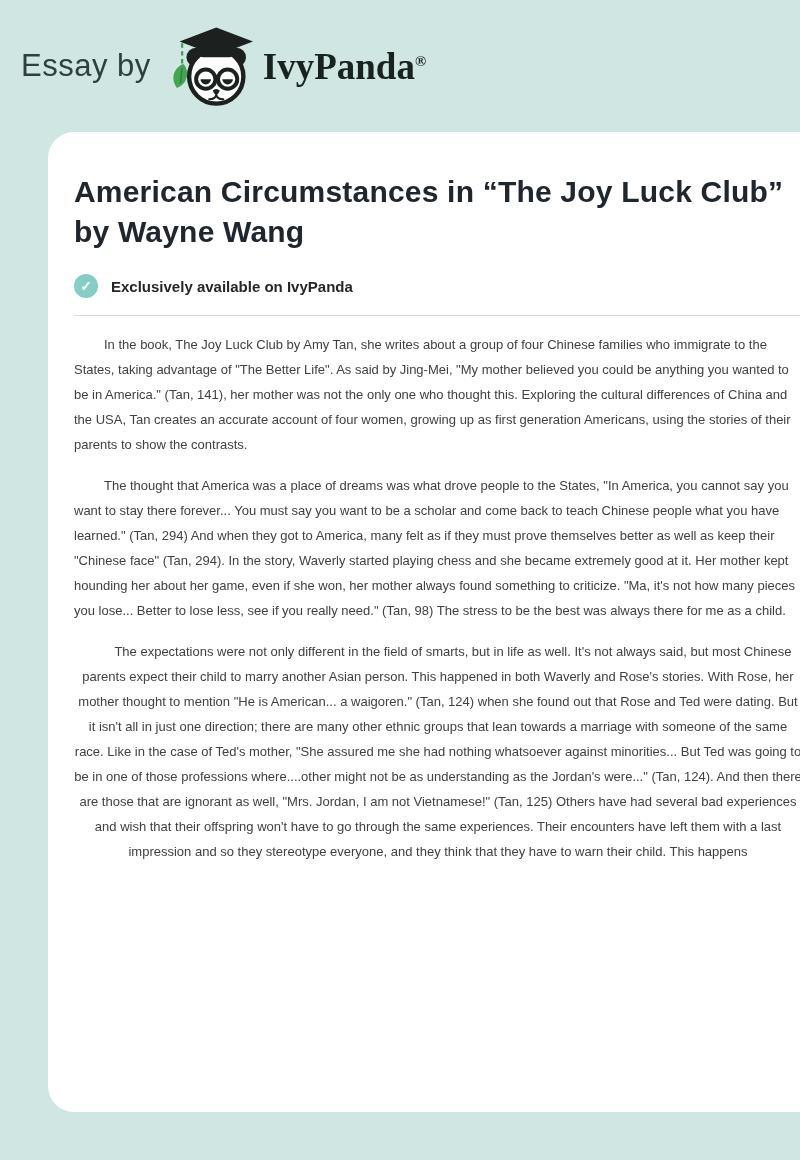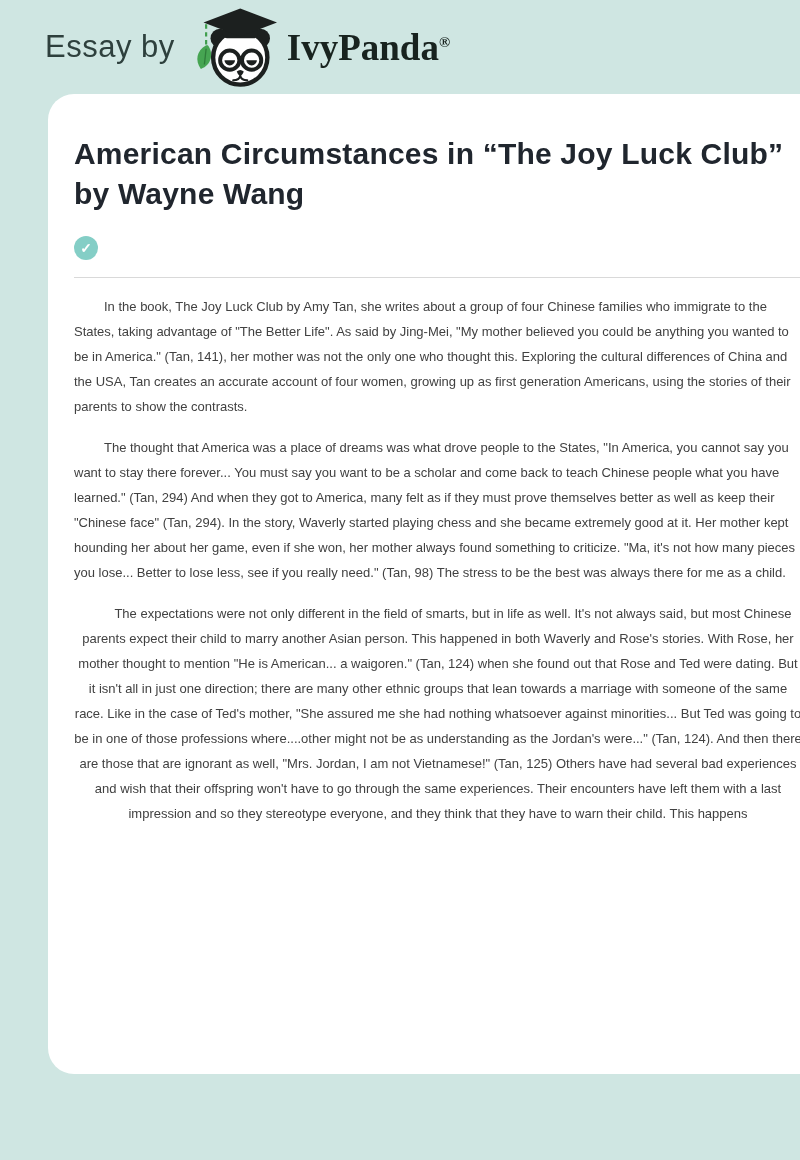--- a/index.html
+++ b/index.html
@@ -5,24 +5,24 @@
   html, body { margin: 0; padding: 0; }
   body {
     width: 800px;
     height: 1160px;
     background: #cfe6e2;
     font-family: "Liberation Sans", sans-serif;
     overflow: hidden;
   }
   
   .header {
-    height: 94px;
+    height: 132px;
     display: flex;
     align-items: center;
-    padding-left: 45px;
+    padding-left: 21px;
     box-sizing: border-box;
   }
   .essay-by {
     font-size: 31px;
     color: #2e403d;
     letter-spacing: 0.5px;
   }
   .logo {
     display: flex;
     align-items: center;
@@ -134,20 +134,21 @@
     </svg>
     <span class="brand"><span>IvyPanda</span><sup>®</sup></span>
   </span>
 </div>
 
 <div class="card">
   <h1 class="title">American Circumstances in “The Joy Luck Club” by Wayne Wang</h1>
 
   <div class="badge">
     <span class="check-circle">✓</span>
+    <span class="badge-label">Exclusively available on IvyPanda</span>
   </div>
 
   <hr class="divider">
 
   <div class="essay-text">
     <p>In the book, The Joy Luck Club by Amy Tan, she writes about a group of four Chinese families who immigrate to the States, taking advantage of "The Better Life". As said by Jing-Mei, "My mother believed you could be anything you wanted to be in America." (Tan, 141), her mother was not the only one who thought this. Exploring the cultural differences of China and the USA, Tan creates an accurate account of four women, growing up as first generation Americans, using the stories of their parents to show the contrasts.</p>
     <p>The thought that America was a place of dreams was what drove people to the States, "In America, you cannot say you want to stay there forever... You must say you want to be a scholar and come back to teach Chinese people what you have learned." (Tan, 294) And when they got to America, many felt as if they must prove themselves better as well as keep their "Chinese face" (Tan, 294). In the story, Waverly started playing chess and she became extremely good at it. Her mother kept hounding her about her game, even if she won, her mother always found something to criticize. "Ma, it's not how many pieces you lose... Better to lose less, see if you really need." (Tan, 98) The stress to be the best was always there for me as a child.</p>
     <p>The expectations were not only different in the field of smarts, but in life as well. It's not always said, but most Chinese parents expect their child to marry another Asian person. This happened in both Waverly and Rose's stories. With Rose, her mother thought to mention "He is American... a waigoren." (Tan, 124) when she found out that Rose and Ted were dating. But it isn't all in just one direction; there are many other ethnic groups that lean towards a marriage with someone of the same race. Like in the case of Ted's mother, "She assured me she had nothing whatsoever against minorities... But Ted was going to be in one of those professions where....other might not be as understanding as the Jordan's were..." (Tan, 124). And then there are those that are ignorant as well, "Mrs. Jordan, I am not Vietnamese!" (Tan, 125) Others have had several bad experiences and wish that their offspring won't have to go through the same experiences. Their encounters have left them with a last impression and so they stereotype everyone, and they think that they have to warn their child. This happens</p>
   </div>
 </div>

